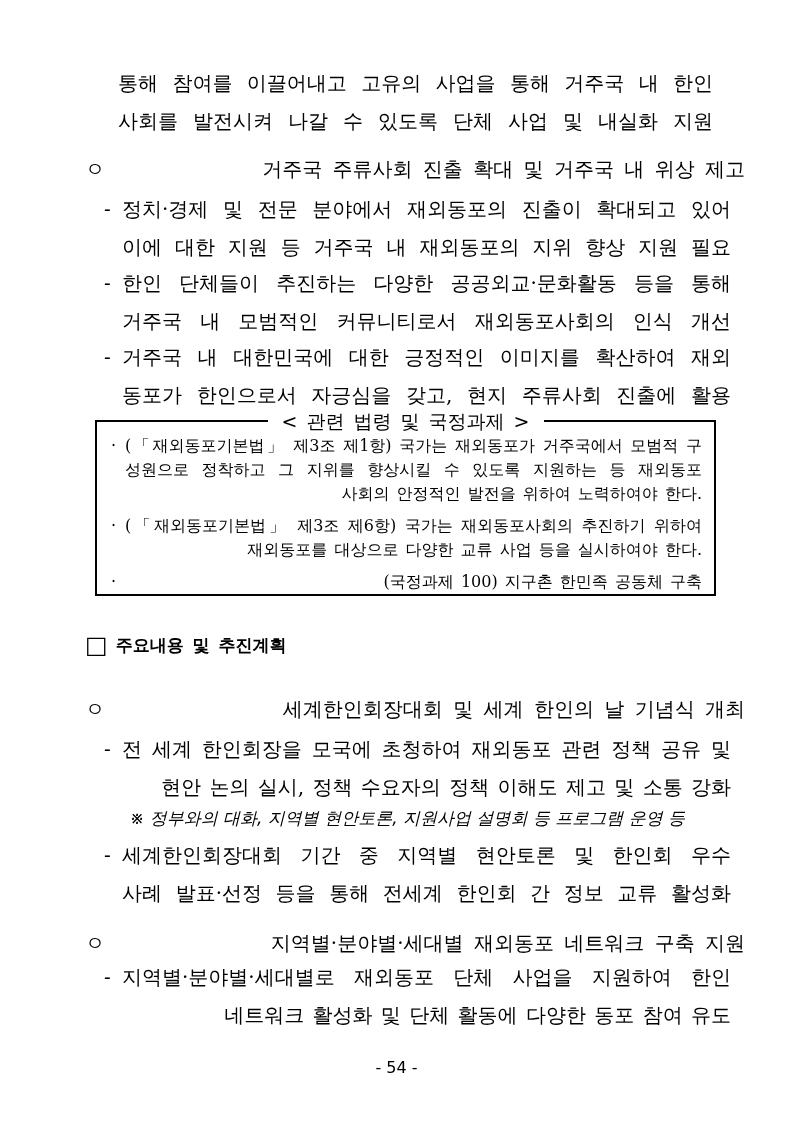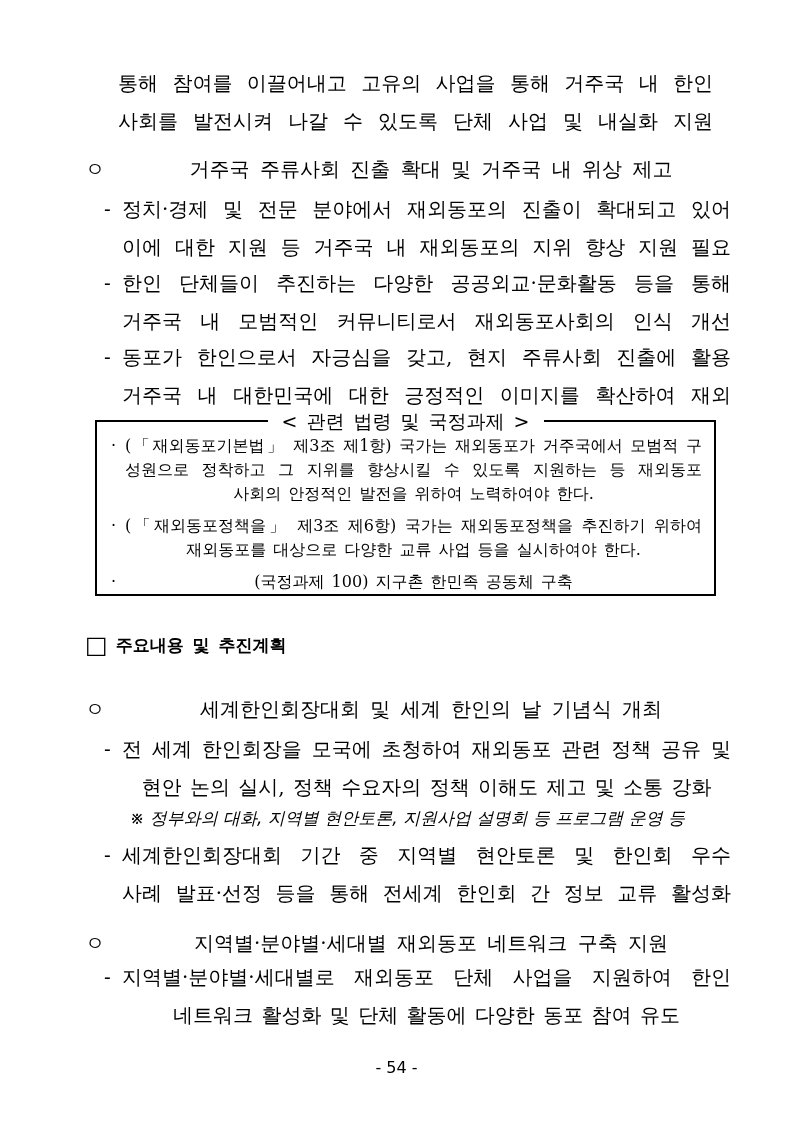--- a/index.html
+++ b/index.html
@@ -10,21 +10,21 @@
     background:#ffffff;
     color:#000000;
     font-family:"DejaVu Serif","Liberation Serif",serif;
     overflow:hidden;
   }
   .blk{position:absolute;}
   .ln{font-size:20px;line-height:38px;white-space:normal;}
   
   .j{text-align:justify;text-align-last:justify;}
   
-  .p{text-align:center;word-spacing:2px;}
+  .p{text-align:right;word-spacing:2px;}
   
   .bullet{padding-left:32px;}
   .bullet .mk{position:absolute;left:0;top:0;font-size:20px;line-height:38px;}
   .bullet .ln{word-spacing:4px;}
   
   .sub{padding-left:18px;}
   .sub .mk{position:absolute;left:0;top:0;font-size:20px;line-height:38px;}
   
   .law-box{
     left:95px;top:420px;width:621px;height:176px;
@@ -87,36 +87,36 @@
   </div>
 
   <div class="blk sub" style="left:104px;top:264px;width:609px">
     <span class="mk">-</span>
     <div class="ln j">한인 단체들이 추진하는 다양한 공공외교·문화활동 등을 통해</div>
     <div class="ln j">거주국 내 모범적인 커뮤니티로서 재외동포사회의 인식 개선</div>
   </div>
 
   <div class="blk sub" style="left:104px;top:338px;width:609px">
     <span class="mk">-</span>
+    <div class="ln j">거주국 내 대한민국에 대한 긍정적인 이미지를 확산하여 재외</div>
     <div class="ln j">동포가 한인으로서 자긍심을 갖고, 현지 주류사회 진출에 활용</div>
-    <div class="ln j">거주국 내 대한민국에 대한 긍정적인 이미지를 확산하여 재외</div>
   </div>
 
   <div class="blk law-box">
     <div class="law-title">&lt; 관련 법령 및 국정과제 &gt;</div>
     <div class="law-items">
       <div class="law-item">
         <span class="dot">·</span>
         <div class="ln j">(「재외동포기본법」 제3조 제1항) 국가는 재외동포가 거주국에서 모범적 구</div>
         <div class="ln j">성원으로 정착하고 그 지위를 향상시킬 수 있도록 지원하는 등 재외동포</div>
         <div class="ln p">사회의 안정적인 발전을 위하여 노력하여야 한다.</div>
       </div>
       <div class="law-item">
         <span class="dot">·</span>
-        <div class="ln j">(「재외동포정책을」 제3조 제6항) 국가는 재외동포정책을 추진하기 위하여</div>
+        <div class="ln j">(「재외동포기본법」 제3조 제6항) 국가는 재외동포사회의 추진하기 위하여</div>
         <div class="ln p">재외동포를 대상으로 다양한 교류 사업 등을 실시하여야 한다.</div>
       </div>
       <div class="law-item">
         <span class="dot">·</span>
         <div class="ln p">(국정과제 100) 지구촌 한민족 공동체 구축</div>
       </div>
     </div>
   </div>
 
   <div class="blk main-heading">

